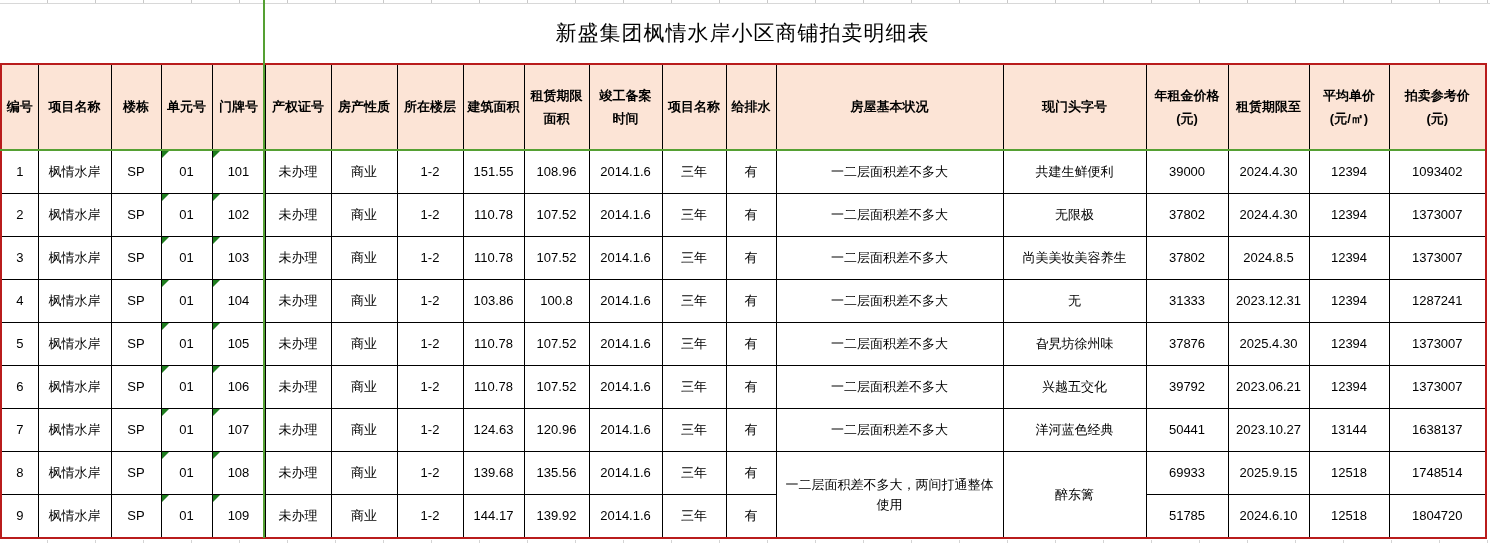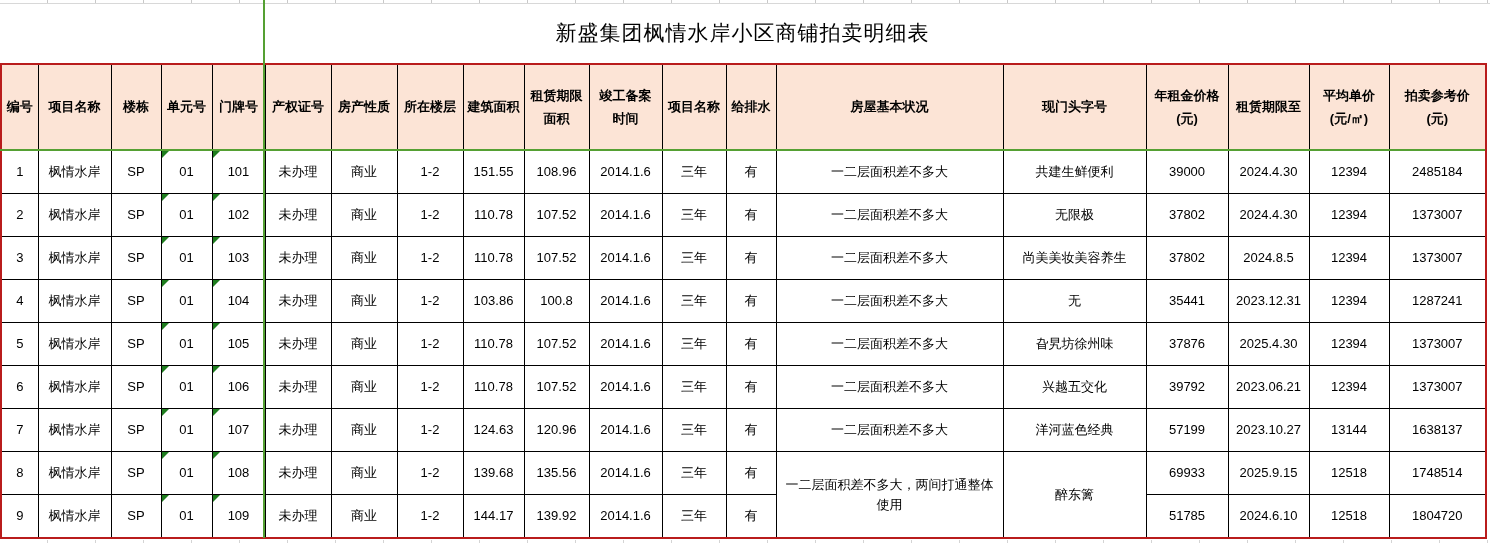--- a/index.html
+++ b/index.html
@@ -113,21 +113,21 @@
           <td>151.55</td>
           <td>108.96</td>
           <td>2014.1.6</td>
           <td>三年</td>
           <td>有</td>
           <td>一二层面积差不多大</td>
           <td>共建生鲜便利</td>
           <td>39000</td>
           <td>2024.4.30</td>
           <td>12394</td>
-          <td>2485184</td>
+          <td>1093402</td>
         </tr>
         <tr>
           <td>2</td>
           <td>枫情水岸</td>
           <td>SP</td>
           <td class="flag">01</td>
           <td class="flag">102</td>
           <td>未办理</td>
           <td>商业</td>
           <td>1-2</td>
@@ -173,21 +173,21 @@
           <td>未办理</td>
           <td>商业</td>
           <td>1-2</td>
           <td>103.86</td>
           <td>100.8</td>
           <td>2014.1.6</td>
           <td>三年</td>
           <td>有</td>
           <td>一二层面积差不多大</td>
           <td>无</td>
-          <td>35441</td>
+          <td>31333</td>
           <td>2023.12.31</td>
           <td>12394</td>
           <td>1287241</td>
         </tr>
         <tr>
           <td>5</td>
           <td>枫情水岸</td>
           <td>SP</td>
           <td class="flag">01</td>
           <td class="flag">105</td>
@@ -236,21 +236,21 @@
           <td>未办理</td>
           <td>商业</td>
           <td>1-2</td>
           <td>124.63</td>
           <td>120.96</td>
           <td>2014.1.6</td>
           <td>三年</td>
           <td>有</td>
           <td>一二层面积差不多大</td>
           <td>洋河蓝色经典</td>
-          <td>57199</td>
+          <td>50441</td>
           <td>2023.10.27</td>
           <td>13144</td>
           <td>1638137</td>
         </tr>
         <tr>
           <td>8</td>
           <td>枫情水岸</td>
           <td>SP</td>
           <td class="flag">01</td>
           <td class="flag">108</td>

